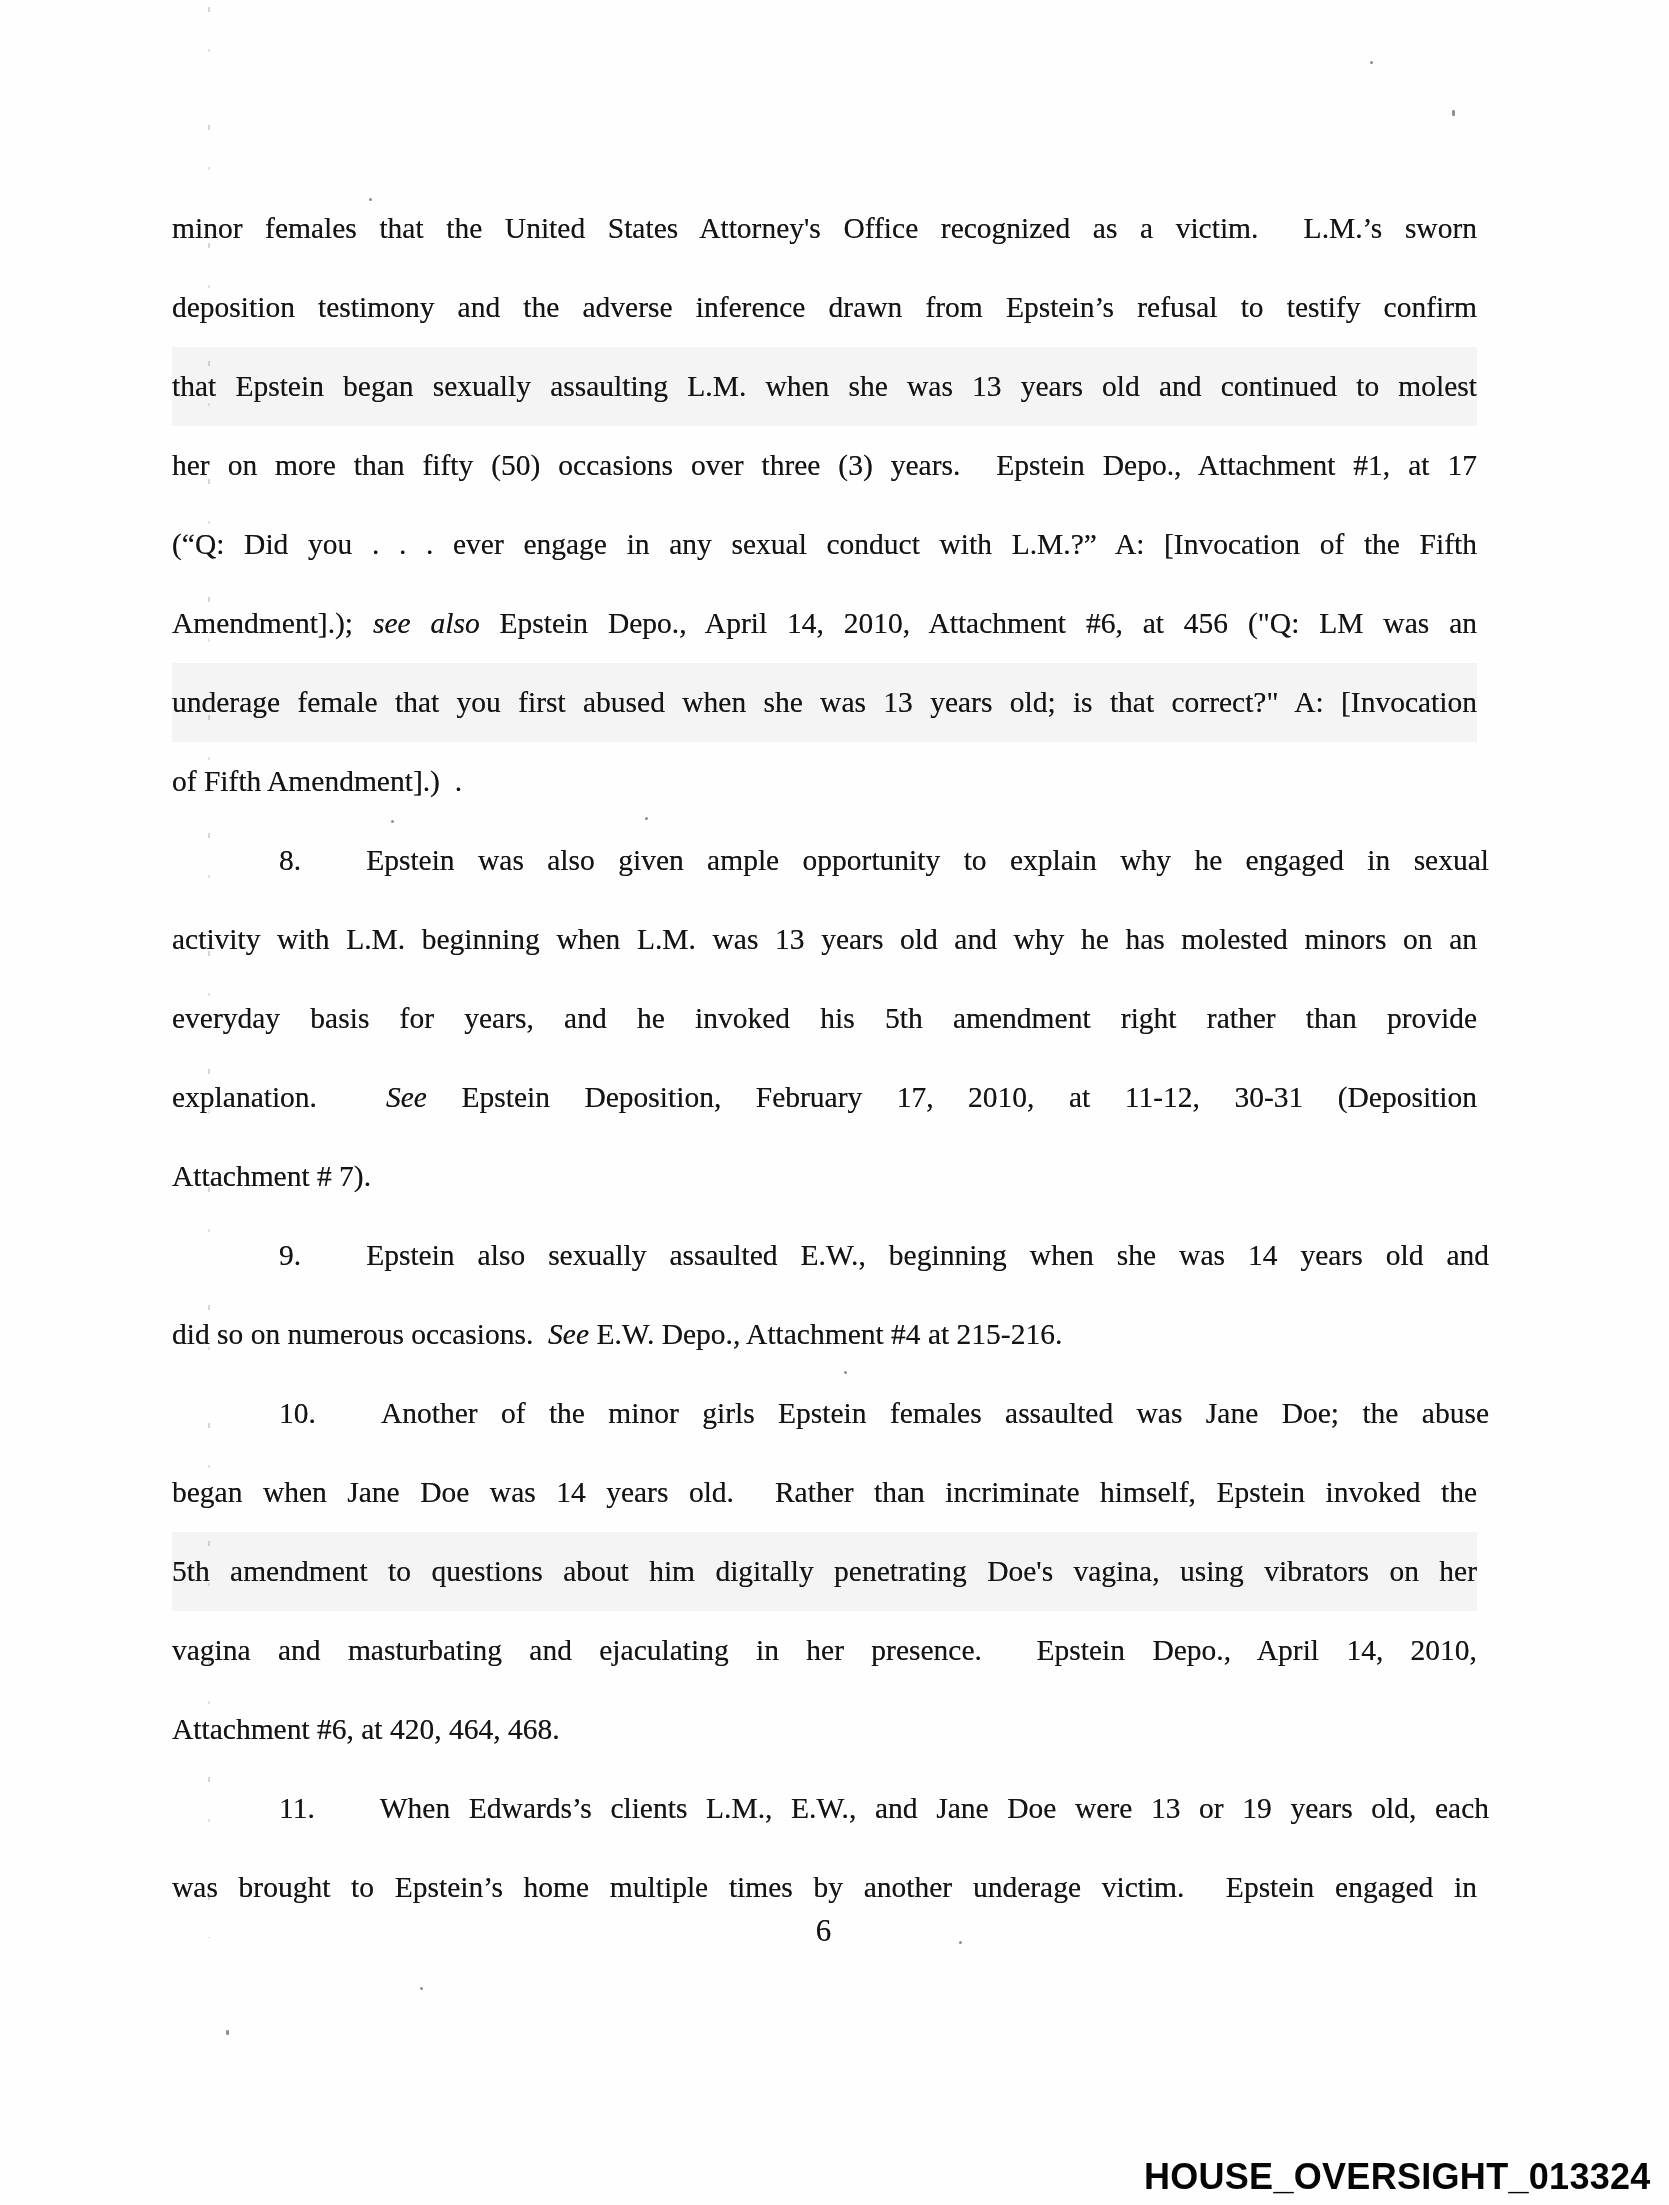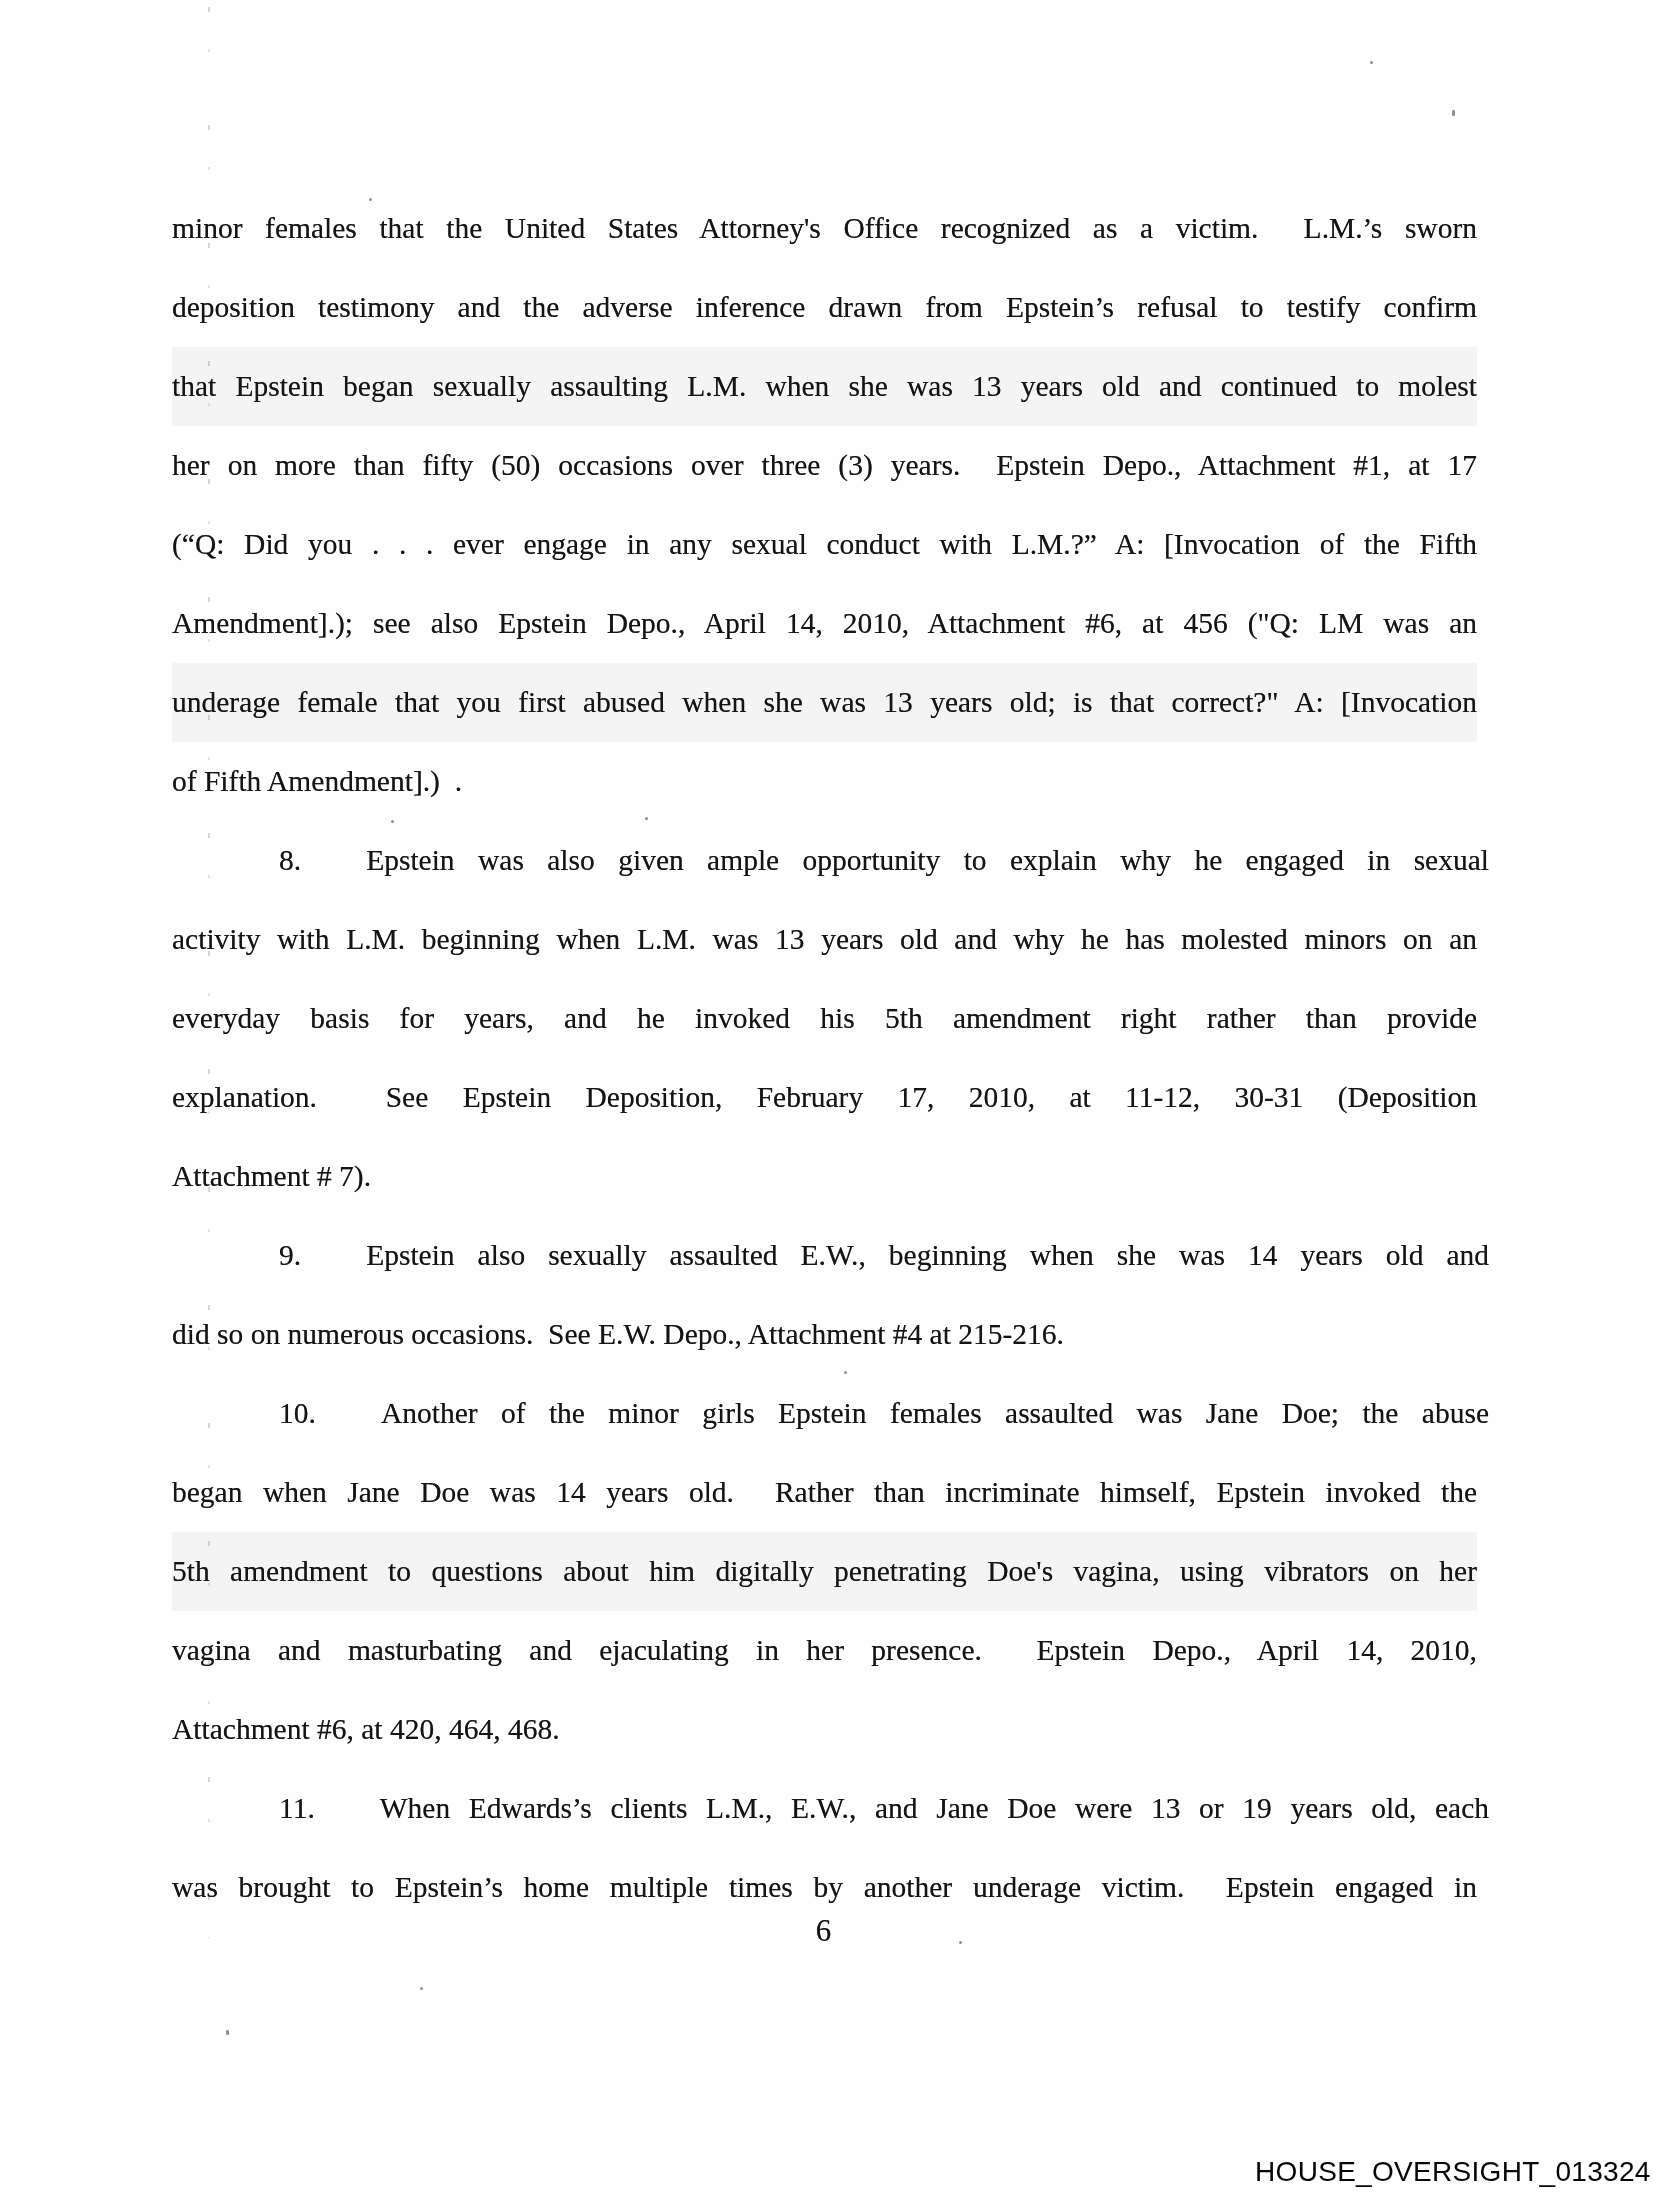--- a/index.html
+++ b/index.html
@@ -28,35 +28,35 @@
     white-space: normal;
     text-shadow: 0 0 0.4px rgba(25,25,25,0.65);
     margin-left: 12px;
   }
   .line.just { text-align: justify; text-align-last: justify; }
   .line.left { text-align: right; text-align-last: left; }
   .line.para-start { padding-left: 107px; width: calc(100% - 107px); }
   .line.shade { background: rgba(110,110,110,0.07); }
   .pnum { display: inline; }
   .tab { display: inline-block; width: 65px; }
-  .it { }
+  .it { font-style: italic; }
   .footer-pageno {
     position: absolute;
     top: 1913px; left: 0; right: 22px;
     text-align: center;
     font-size: 31px;
     color: #141414;
     text-shadow: 0 0 0.4px rgba(25,25,25,0.65);
   }
   .bates {
     position: absolute;
     top: 2156px; right: 18.3px;
     font-family: "Liberation Sans", "DejaVu Sans", sans-serif;
-    font-size: 28px;
-    font-weight: 400;
+    font-size: 36px;
+    font-weight: 700;
     color: #050505;
     letter-spacing: 0.3px;
   }
   
   .margin-artifact {
     position: absolute;
     left: 208px; top: 6.5px;
     width: 2px; height: 1931px;
     background: repeating-linear-gradient(
       to bottom,

